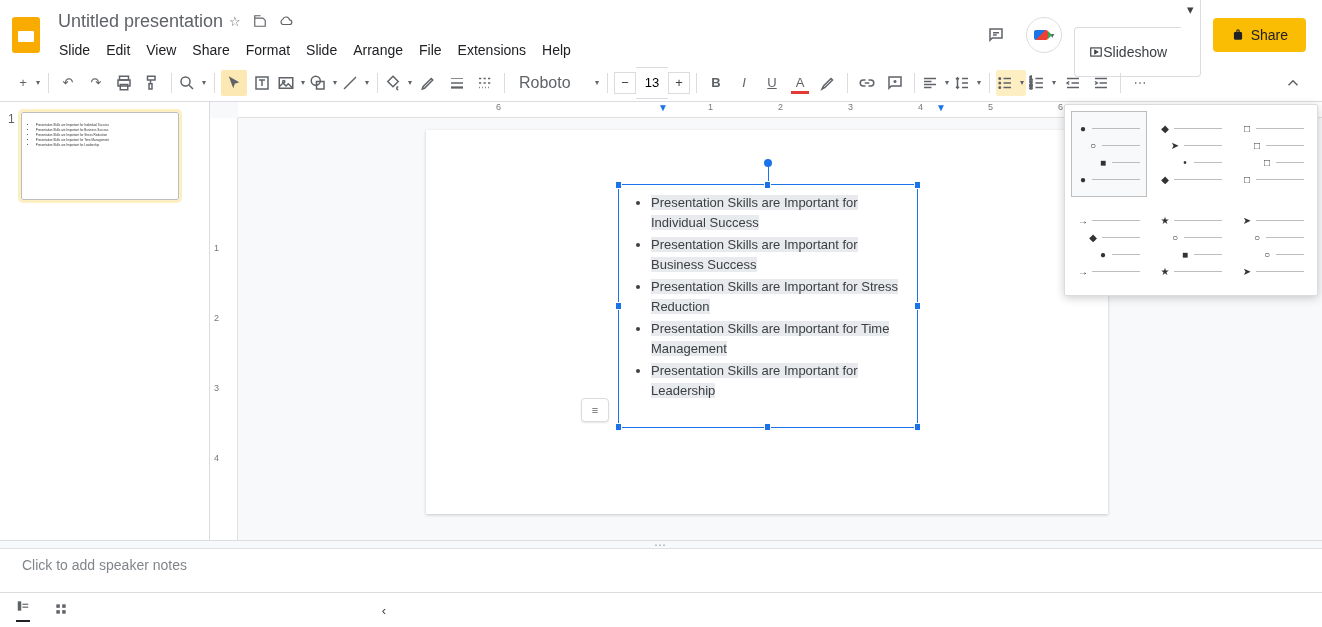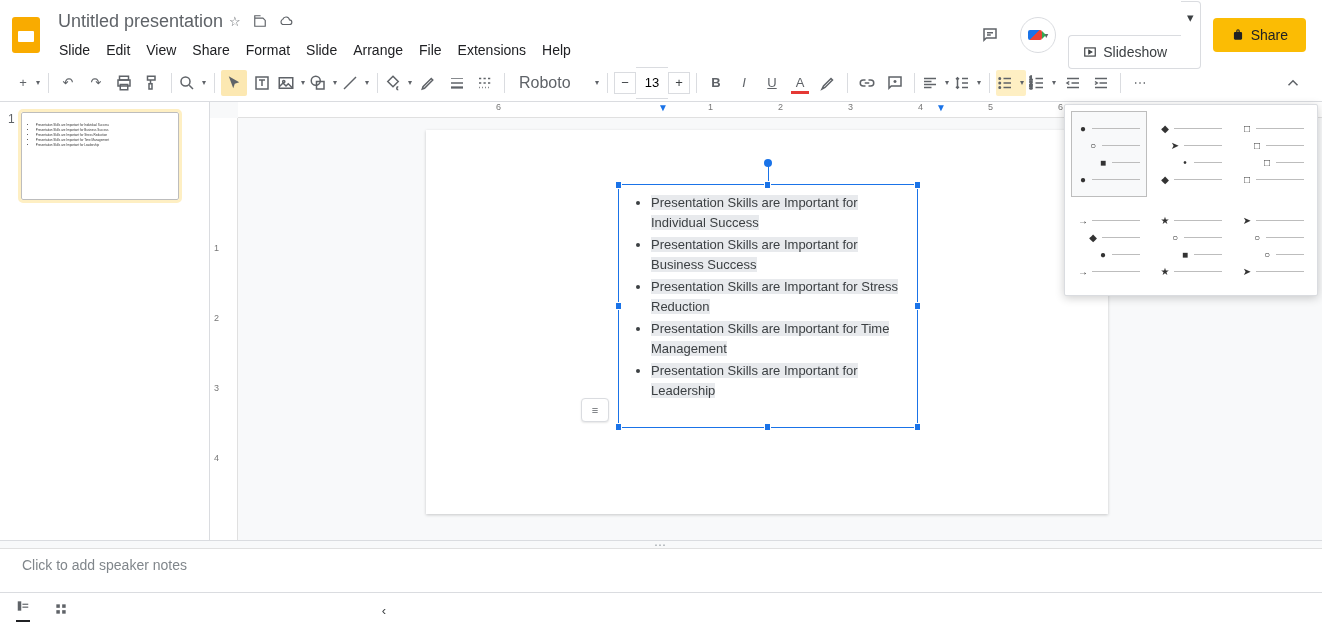--- a/index.html
+++ b/index.html
@@ -15,21 +15,21 @@
 .title-row { display: flex; align-items: center; }
 .title-icons { display: flex; gap: 12px; color: #5f6368; }
 .menubar { display: flex; gap: 2px; margin-top: 2px; }
 .menubar span { padding: 4px 7px; cursor: pointer; font-size: 14px; color: #202124; }
 .last-edit { color: #5f6368; text-decoration: underline; font-size: 14px; margin-left: 10px; padding: 4px 0; }
 .header-right { display: flex; align-items: center; gap: 12px; }
 .icon-btn { width: 36px; height: 36px; display: flex; align-items: center; justify-content: center; border-radius: 50%; cursor: pointer; color: #5f6368; }
 .meet-icon { width: 36px; height: 36px; border-radius: 50%; border: 1px solid #dadce0; display: flex; align-items: center; justify-content: center; position: relative; }
 .meet-camera { width: 14px; height: 10px; background: linear-gradient(135deg, #1a73e8 50%, #e94235 50%); border-radius: 2px; position: relative; }
 .meet-camera::after { content: ''; position: absolute; right: -4px; top: 1px; border-left: 4px solid #34a853; border-top: 4px solid transparent; border-bottom: 4px solid transparent; }
-.slideshow-btn { display: flex; align-items: center; gap: 6px; border: 1px solid #dadce0; border-radius: 4px; padding: 8px 14px; font-size: 14px; cursor: pointer; margin-top: 34px; }
+.slideshow-btn { display: flex; align-items: center; border: 1px solid #dadce0; border-radius: 4px; padding: 16px 14px; font-size: 14px; cursor: pointer; margin-top: 34px; }
 .slideshow-drop { border: 1px solid #dadce0; border-left: none; border-radius: 0 4px 4px 0; padding: 8px 6px; cursor: pointer; }
 .slideshow-wrap { display: flex; }
 .slideshow-wrap .slideshow-btn { border-radius: 4px 0 0 4px; border-right: none; }
 .share-btn { background: #fbbc04; color: #202124; border-radius: 4px; padding: 9px 18px; font-size: 14px; font-weight: 500; display: flex; align-items: center; gap: 6px; cursor: pointer; }
 
 
 .toolbar { display: flex; align-items: center; padding: 4px 16px; border-bottom: 1px solid #dadce0; height: 38px; gap: 2px; }
 .tool { min-width: 26px; height: 26px; display: flex; align-items: center; justify-content: center; cursor: pointer; border-radius: 2px; color: #5f6368; position: relative; }
 .tool.active { background: #fce8b2; }
 .tool.selected { background: #feefc3; }

